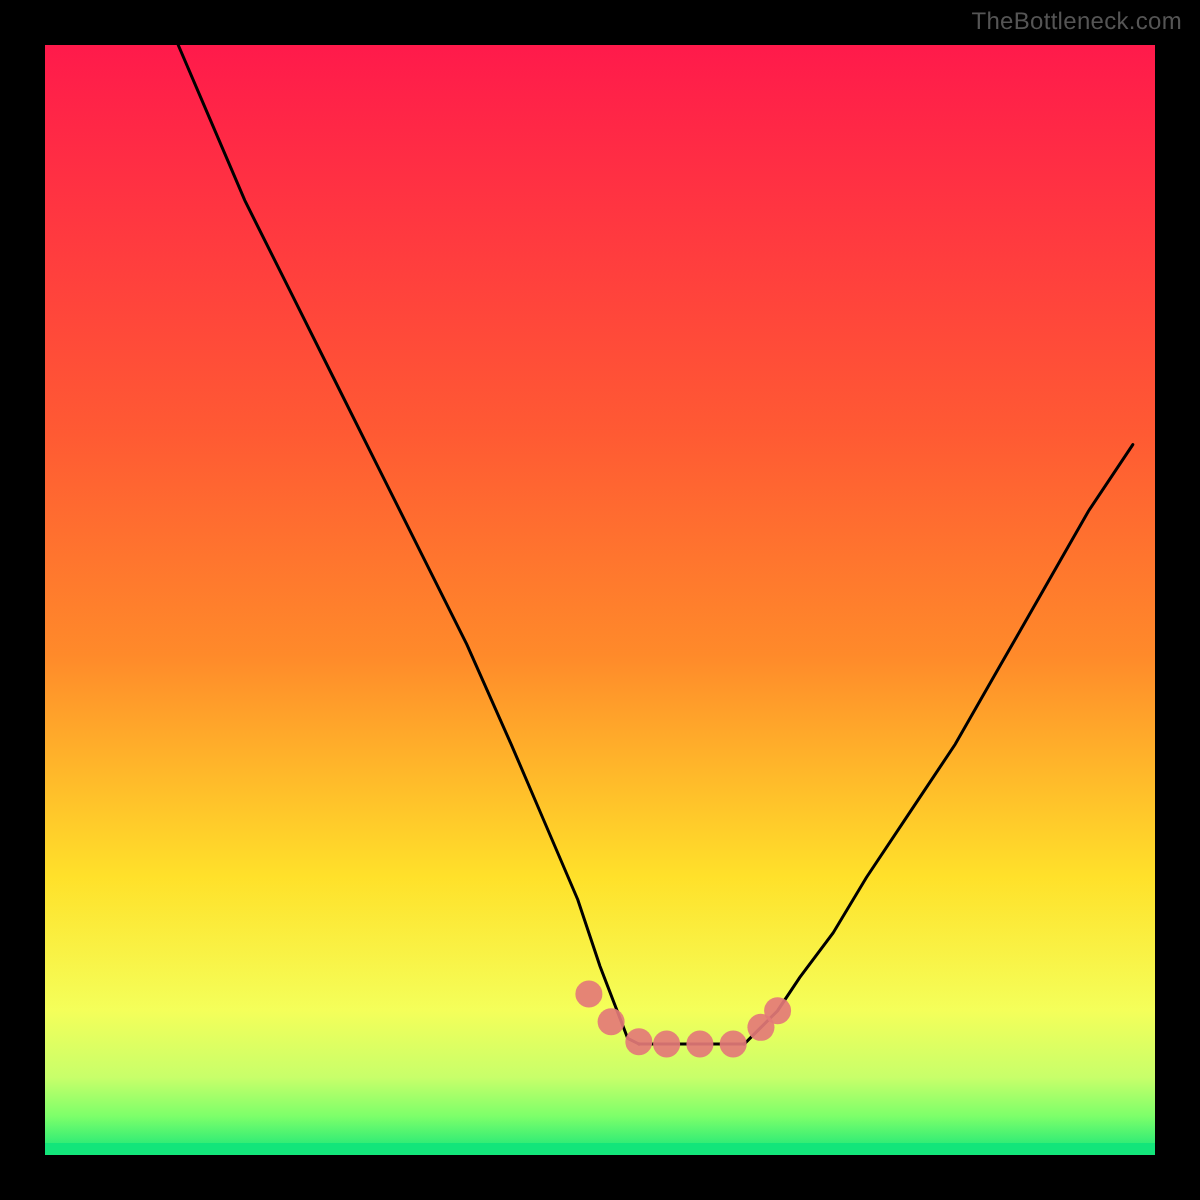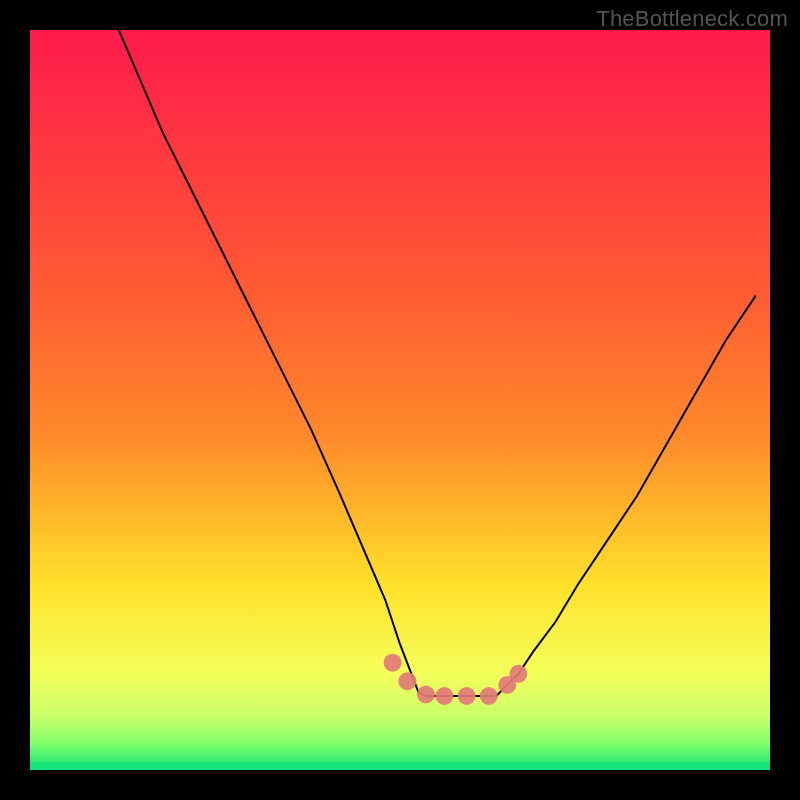--- a/index.html
+++ b/index.html
@@ -15,21 +15,21 @@
     position: relative;
     width: 800px;
     height: 800px;
     background: #000;
   }
   .watermark {
     position: absolute;
     top: 6px;
     right: 12px;
     color: #555;
-    font-size: 22px;
+    font-size: 16px;
     font-weight: 500;
     letter-spacing: 0.2px;
     z-index: 10;
   }
   .plot {
     position: absolute;
     left: 30px;
     top: 30px;
     width: 740px;
     height: 740px;

